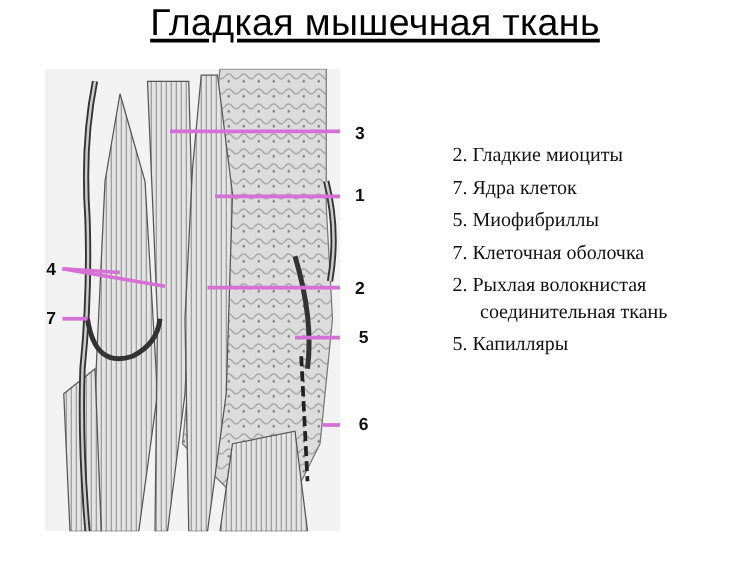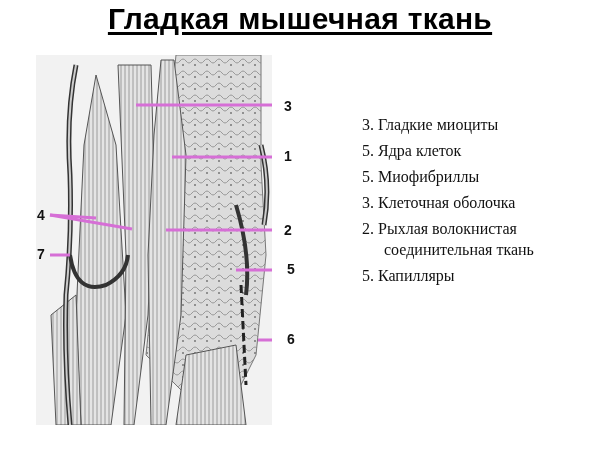--- a/index.html
+++ b/index.html
@@ -2,21 +2,21 @@
 <html><head>
 <meta charset="utf-8">
 <style>
   html, body { margin: 0; padding: 0; }
   body {
     width: 600px; height: 450px; background: #ffffff; position: relative; overflow: hidden;
     font-family: "Liberation Serif", serif;
   }
   .title {
     position: absolute; left: 0; top: 2px; width: 600px; text-align: center;
-    font-family: "Liberation Sans", sans-serif; font-weight: bold; font-size: 30px;
+    font-family: "Liberation Sans", sans-serif; font-weight: normal; font-size: 30px;
     text-decoration: underline; text-underline-offset: 3px; color: #000;
     letter-spacing: 0.3px;
   }
   .figure {
     position: absolute; left: 36px; top: 55px; width: 236px; height: 370px;
   }
   .figure svg { position: absolute; left: 0; top: 0; }
   .callout-num {
     position: absolute; font-family: "Liberation Sans", sans-serif; font-weight: bold;
     font-size: 14px; color: #111;
@@ -80,20 +80,20 @@
 
 <span class="callout-num" style="left:284px;top:98px;">3</span>
 <span class="callout-num" style="left:284px;top:148px;">1</span>
 <span class="callout-num" style="left:37px;top:207px;">4</span>
 <span class="callout-num" style="left:284px;top:222px;">2</span>
 <span class="callout-num" style="left:37px;top:246px;">7</span>
 <span class="callout-num" style="left:287px;top:261px;">5</span>
 <span class="callout-num" style="left:287px;top:331px;">6</span>
 
 <div class="legend">
-  <div class="legend-item">3. Гладкие миоциты</div>
-  <div class="legend-item">5. Ядра клеток</div>
+  <div class="legend-item">2. Гладкие миоциты</div>
+  <div class="legend-item">7. Ядра клеток</div>
   <div class="legend-item">5. Миофибриллы</div>
-  <div class="legend-item">3. Клеточная оболочка</div>
+  <div class="legend-item">7. Клеточная оболочка</div>
   <div class="legend-item">2. Рыхлая волокнистая</div>
   <div class="legend-item indent">соединительная ткань</div>
   <div class="legend-item">5. Капилляры</div>
 </div>
 
 </body></html>

